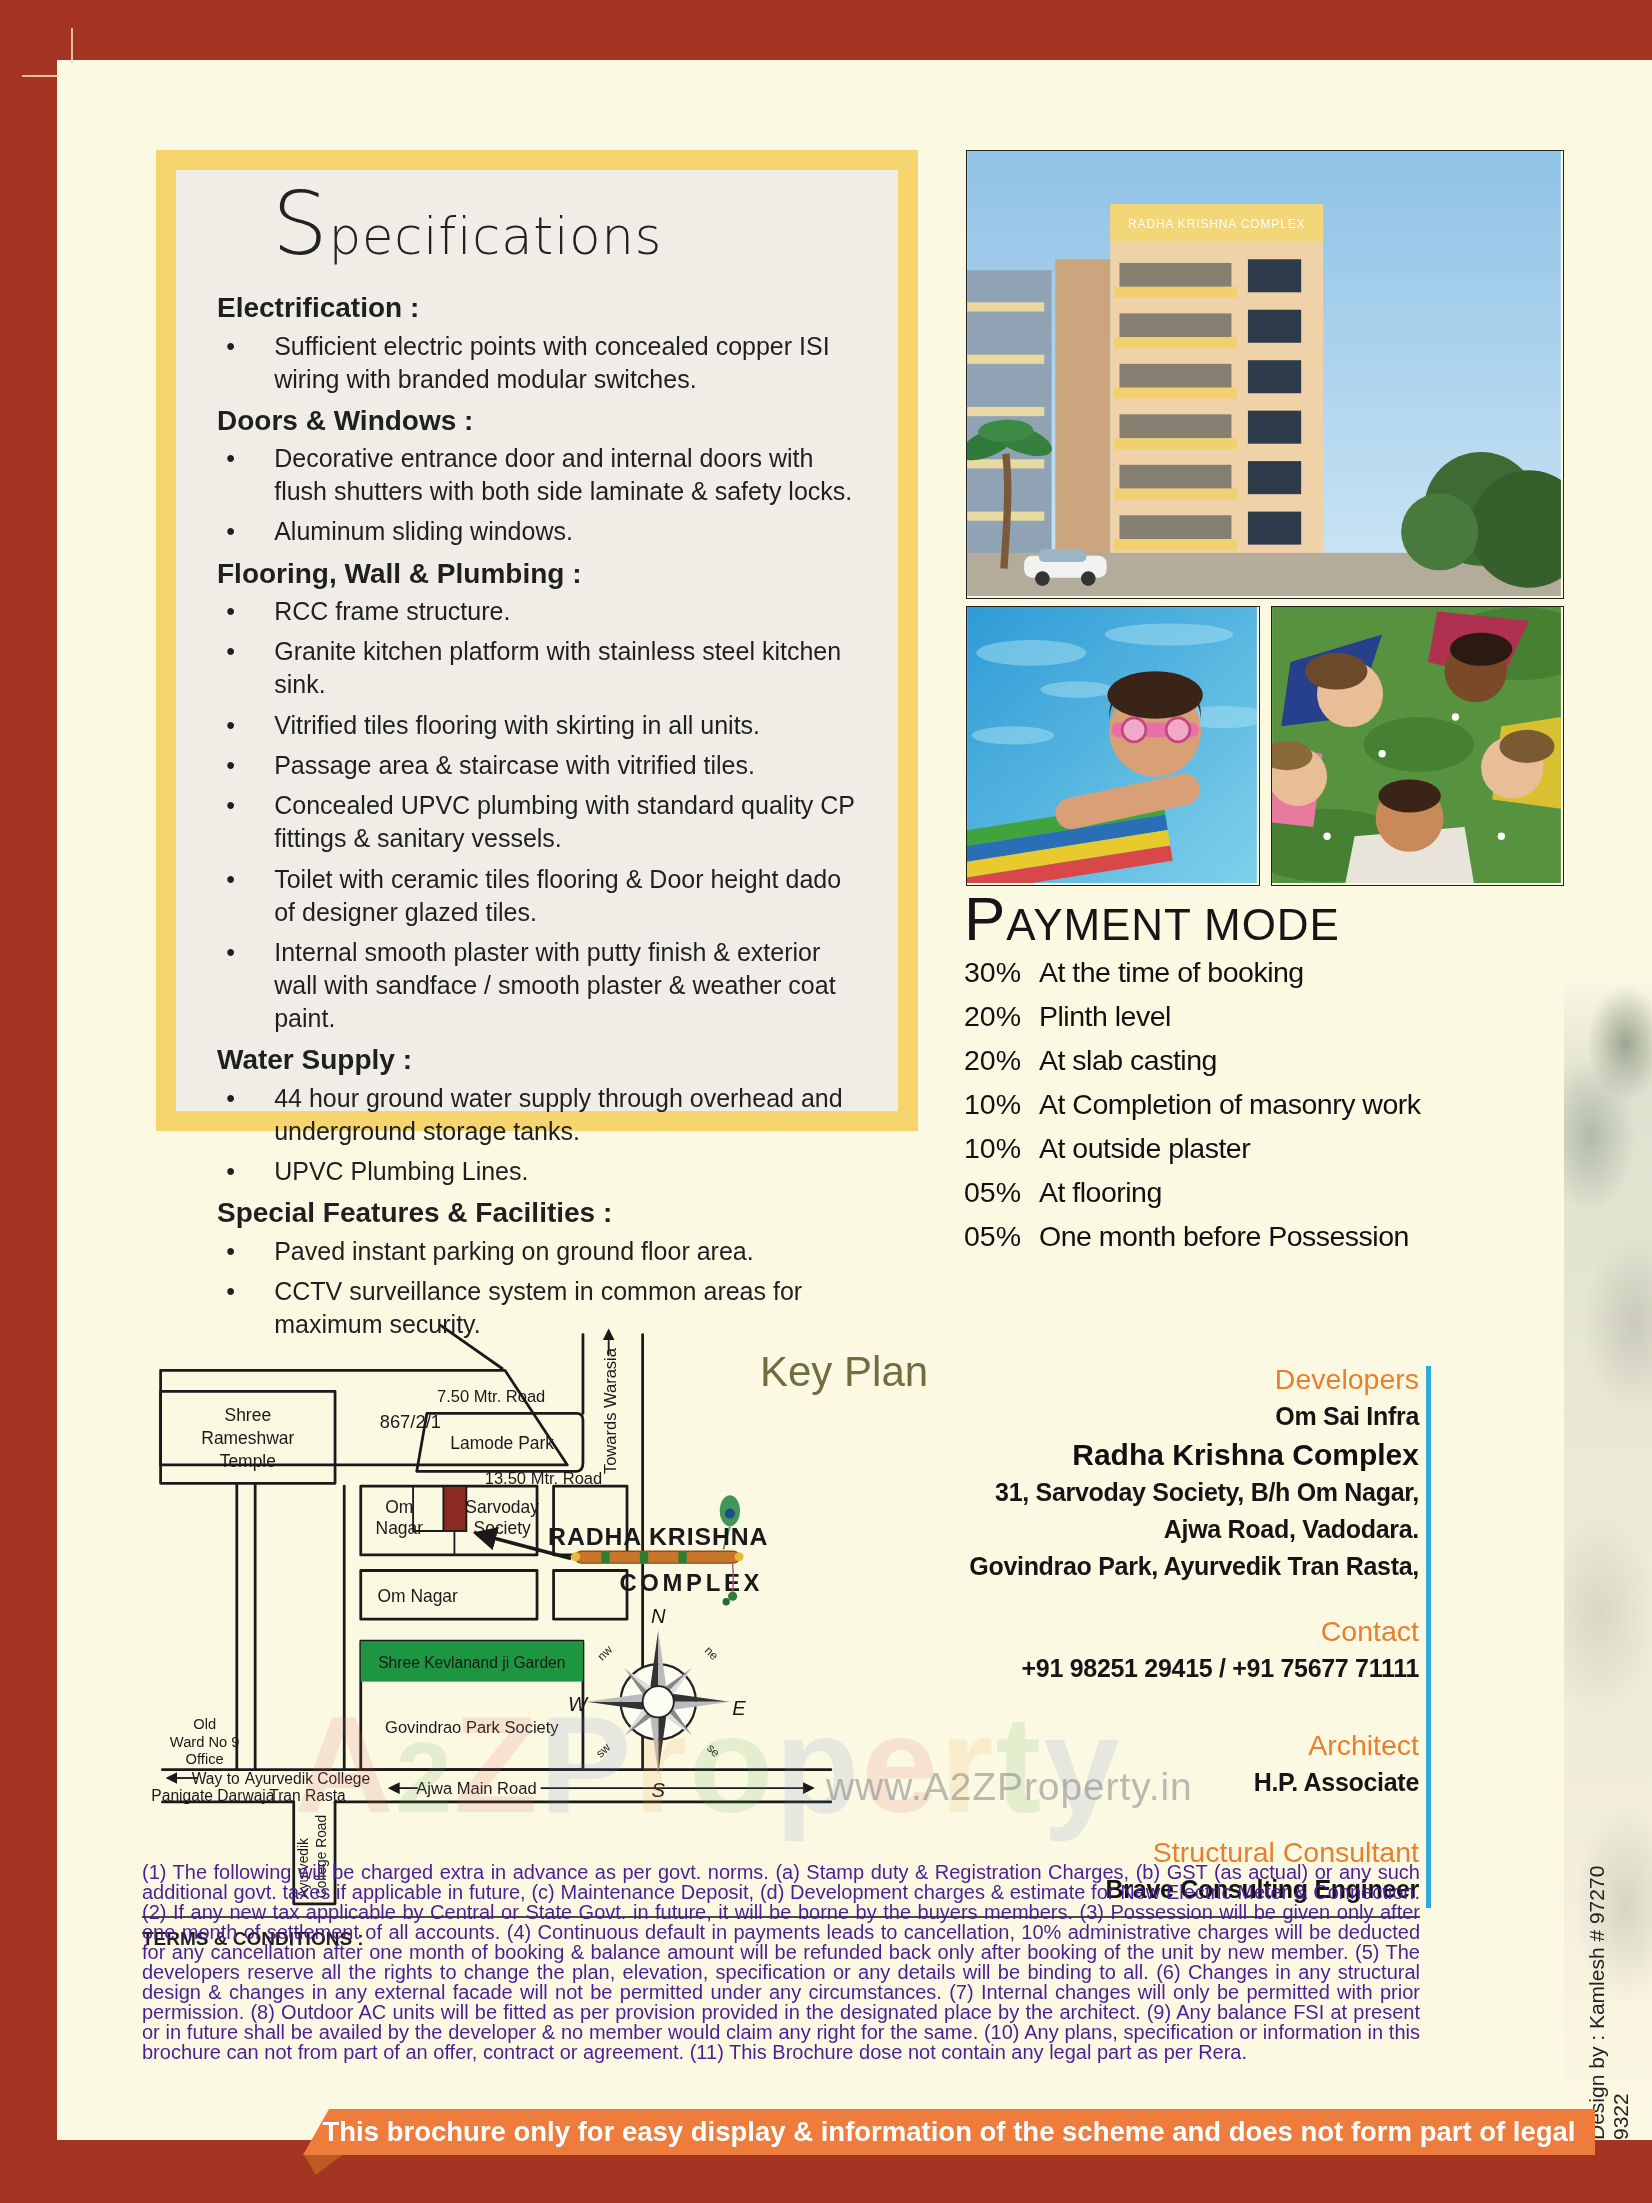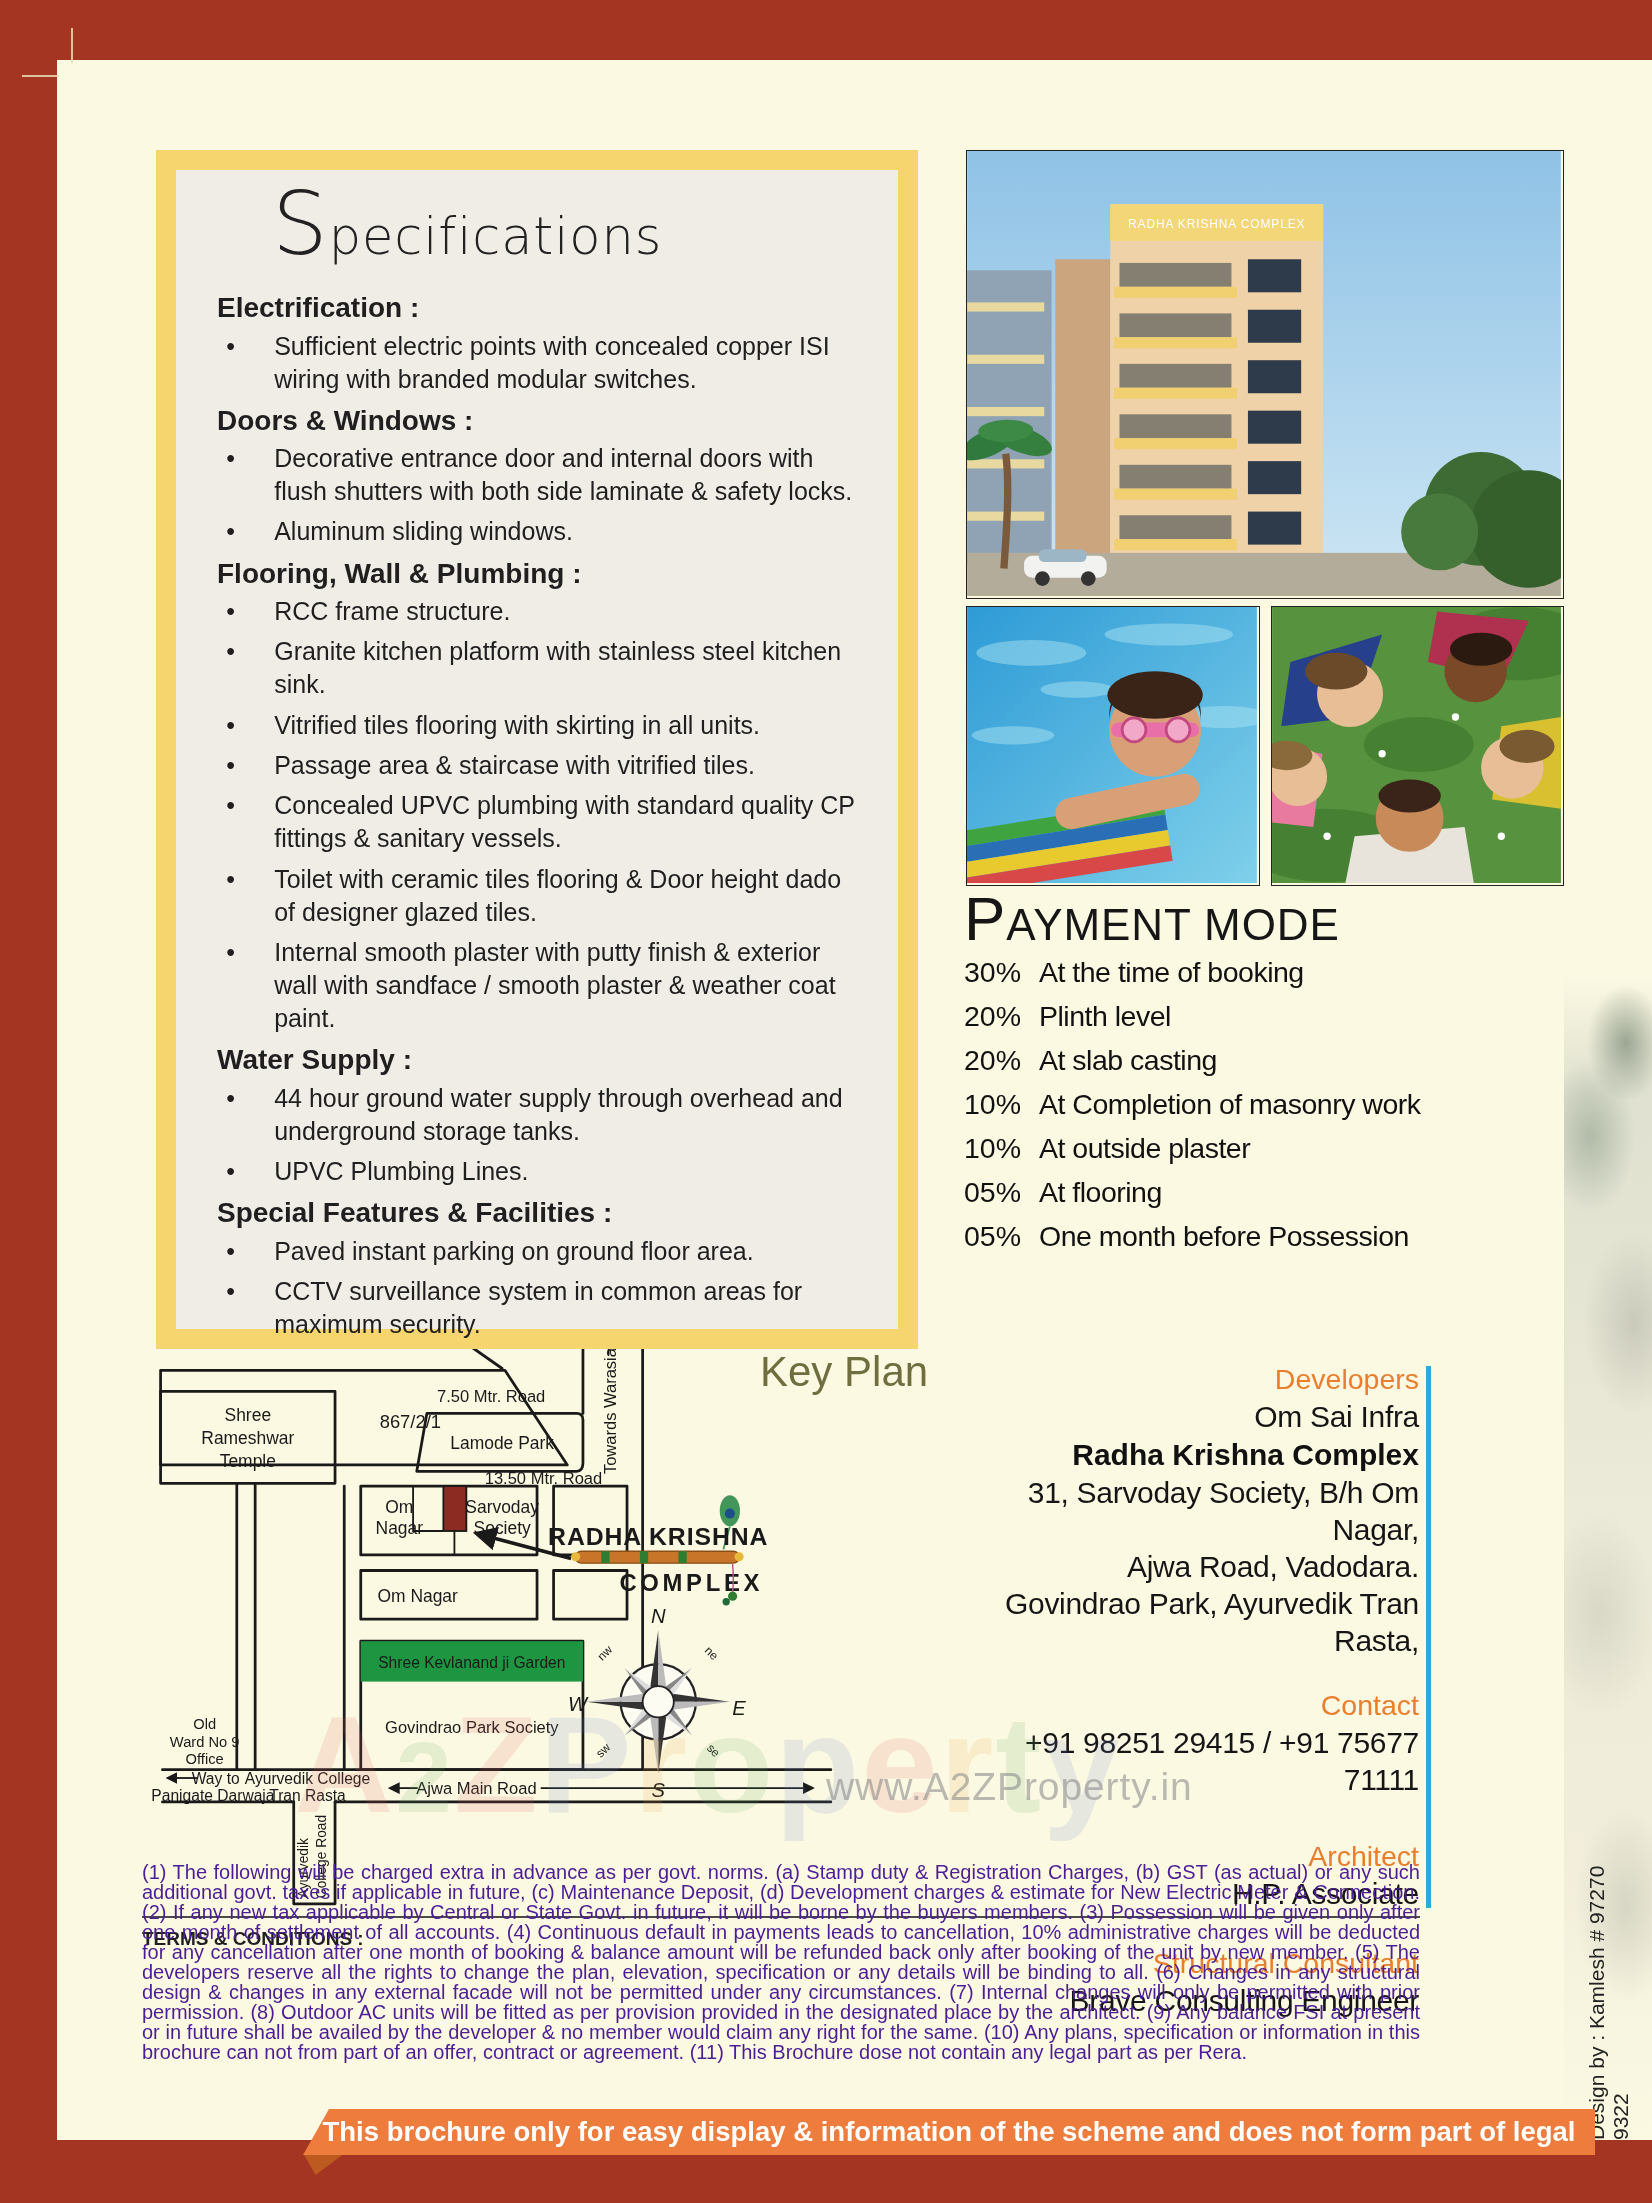--- a/index.html
+++ b/index.html
@@ -7,21 +7,21 @@
         font-family:"Liberation Sans",sans-serif;color:#1f1f1f;}
   
   .band-top{position:absolute;left:0;top:0;width:1652px;height:60px;background:#A43523;z-index:2;}
   .band-left{position:absolute;left:0;top:0;width:57px;height:2204px;background:#A43523;z-index:2;}
   .band-footer{position:absolute;left:0;top:2140px;width:1652px;height:64px;background:#A43523;z-index:4;}
   .cropmark{position:absolute;background:#E9DCB0;opacity:.85;z-index:3;}
   .cm-v{left:71px;top:27.5px;width:1.8px;height:35px;}
   .cm-h{left:22px;top:75px;width:37px;height:1.8px;}
 
   
-  .specbox{position:absolute;left:156px;top:150px;width:762px;height:1199px;box-sizing:border-box;
+  .specbox{position:absolute;left:156px;top:150px;width:762px;height:981px;box-sizing:border-box;
            border:20px solid #F7D56E;background:#F0EDE7;padding:24px 37px 18.4px 41px;z-index:2;}
   .spec-title{font-family:"DejaVu Sans",sans-serif;font-weight:300;color:#222;margin:13px 0 26px 55px;
               font-size:51px;letter-spacing:0.9px;}
   .spec-title .initial{font-size:88px;line-height:0;}
   .spec-head{font-weight:bold;font-size:28px;margin:9.2px 0 5.5px 0;}
   .bullet{display:flex;font-size:25px;line-height:33px;margin:1.8px 0 7.3px 0;}
   .bullet .dot{width:48px;flex:0 0 48px;padding-left:9.2px;}
   .bullet .btxt{flex:1;}
 
   
@@ -48,21 +48,21 @@
 
   
   .wm-big{position:absolute;left:294px;top:1685px;font-size:138px;font-weight:bold;opacity:.14;
           z-index:3;letter-spacing:1.8px;pointer-events:none;}
   .wm-url{position:absolute;left:826px;top:1765px;font-size:39px;color:#8f8f8f;opacity:.6;z-index:3;
           letter-spacing:0.9px;pointer-events:none;}
 
   
   .contacts{position:absolute;left:964px;top:1361px;width:455px;text-align:right;z-index:2;}
   .c-label{color:#E87E2E;font-size:28.5px;line-height:37px;}
-  .c-line{color:#151515;font-size:30px;line-height:37px;letter-spacing:-0.3px;}
+  .c-line{color:#151515;font-size:25px;line-height:37px;letter-spacing:-0.3px;font-weight:bold;}
   .c-project{font-weight:bold;font-size:30px;line-height:39px;color:#111;}
   .gap30{height:27.5px;}.gap45{height:40px;}.gap35{height:33px;}
   .blue-line{position:absolute;left:1426px;top:1366px;width:4.6px;height:542px;background:#2EA9DC;z-index:2;}
 
   
   .divider{position:absolute;left:142px;top:1916px;width:1278px;height:1.8px;background:#4a4a4a;z-index:2;}
   .terms-head{position:absolute;left:142px;top:1928px;font-size:19px;font-weight:bold;z-index:2;}
   .terms-body{position:absolute;left:142px;top:1862px;width:1278px;font-size:20px;line-height:20px;
               text-align:justify;color:#4c1d95;z-index:2;}
 

